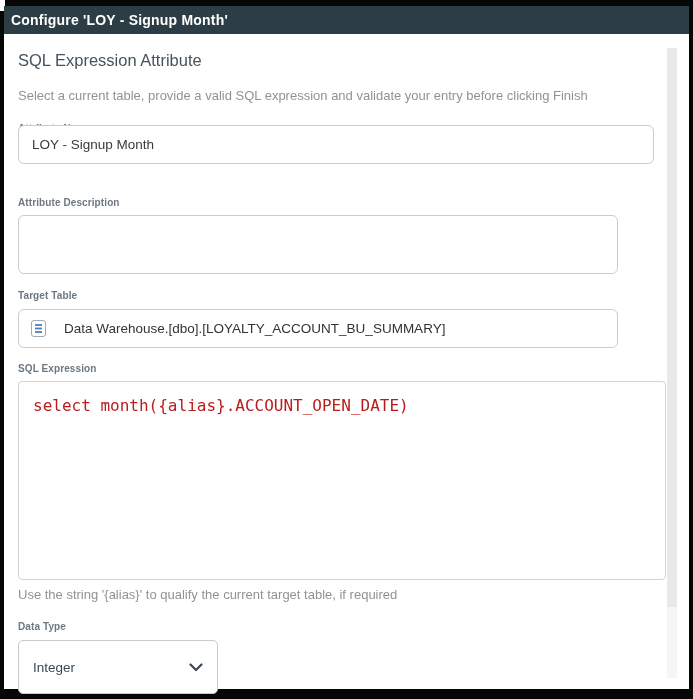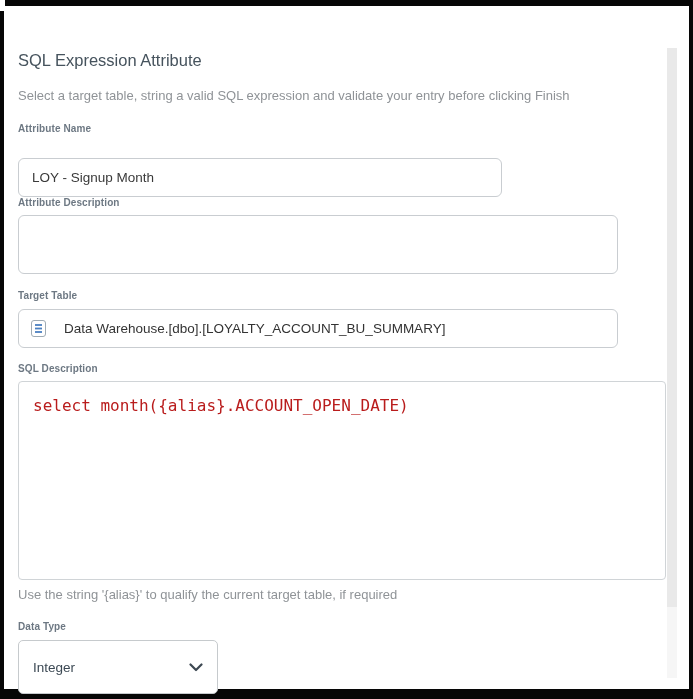--- a/index.html
+++ b/index.html
@@ -25,21 +25,21 @@
   .field-label { position:absolute; font-size:10px; font-weight:bold; color:#6d7883; letter-spacing:0.1px; }
   .lbl-name  { left:18px; top:123px; }
   .lbl-desc  { left:18px; top:197px; }
   .lbl-table { left:18px; top:290px; }
   .lbl-sql   { left:18px; top:363px; }
   .lbl-dtype { left:18px; top:621px; }
 
   .text-input { position:absolute; border:1px solid #c9cdd1; border-radius:6px;
                 font-family:"Liberation Sans", sans-serif; font-size:13.5px; color:#3a3a3a;
                 padding:0 13px; outline:none; background:#ffffff; }
-  .inp-name { left:18px; top:158px; width:484px; height:39px; }
+  .inp-name { left:18px; top:125px; width:636px; height:39px; }
 
   .textarea-plain { position:absolute; border:1px solid #c9cdd1; border-radius:6px;
                     left:18px; top:215px; width:600px; height:59px; resize:none; outline:none;
                     font-family:"Liberation Sans", sans-serif; font-size:13.5px; color:#3a3a3a;
                     padding:8px 13px; background:#ffffff; }
 
   .table-input { position:absolute; left:18px; top:309px; width:600px; height:39px;
                  border:1px solid #c9cdd1; border-radius:6px; background:#ffffff;
                  display:flex; align-items:center; padding:0 12px; gap:18px; }
   .table-input .value { font-size:13.5px; color:#333333; }
@@ -66,44 +66,47 @@
 <body>
 
 <div class="screen">
 
   <div class="frame-top"></div>
   <div class="frame-left"></div>
   <div class="frame-right"></div>
   <div class="frame-bottom"></div>
   <div class="corner-notch"></div>
 
+  <div class="titlebar">
+    <span class="title">Configure 'LOY - Signup Month'</span>
+  </div>
 
   <div class="heading">SQL Expression Attribute</div>
-  <div class="subtitle">Select a target table, string a valid SQL expression and validate your entry before clicking Finish</div>
+  <div class="subtitle">Select a current table, provide a valid SQL expression and validate your entry before clicking Finish</div>
 
   <div class="field-label lbl-name">Attribute Name</div>
   <input class="text-input inp-name" type="text" value="LOY - Signup Month" style="">
 
   <div class="field-label lbl-desc">Attribute Description</div>
   <textarea class="textarea-plain" style=""></textarea>
 
   <div class="field-label lbl-table">Target Table</div>
   <div class="table-input">
     <span class="icon-wrap">
       <svg width="15" height="17" viewBox="0 0 15 17">
         <rect x="0.5" y="0.5" width="14" height="16" rx="2.5" fill="#ffffff" stroke="#9fabb4"></rect>
         <line x1="4" y1="5" x2="11" y2="5" stroke="#4a7fc1" stroke-width="1.8"></line>
         <line x1="4" y1="8.5" x2="11" y2="8.5" stroke="#4a7fc1" stroke-width="1.8"></line>
         <line x1="4" y1="12" x2="11" y2="12" stroke="#4a7fc1" stroke-width="1.8"></line>
       </svg>
     </span>
     <span class="value">Data Warehouse.[dbo].[LOYALTY_ACCOUNT_BU_SUMMARY]</span>
   </div>
 
-  <div class="field-label lbl-sql">SQL Description</div>
+  <div class="field-label lbl-sql">SQL Expression</div>
   <textarea class="sql-textarea" spellcheck="false" style="">select month({alias}.ACCOUNT_OPEN_DATE)</textarea>
   <div class="helper">Use the string '{alias}' to qualify the current target table, if required</div>
 
   <div class="field-label lbl-dtype">Data Type</div>
   <div class="select-box">
     <span class="value">Integer</span>
     <span class="icon-wrap">
       <svg width="14" height="9" viewBox="0 0 14 9">
         <path d="M1.5 1.5 L7 7 L12.5 1.5" fill="none" stroke="#3d4852" stroke-width="2.2" stroke-linecap="round" stroke-linejoin="round"></path>
       </svg>

